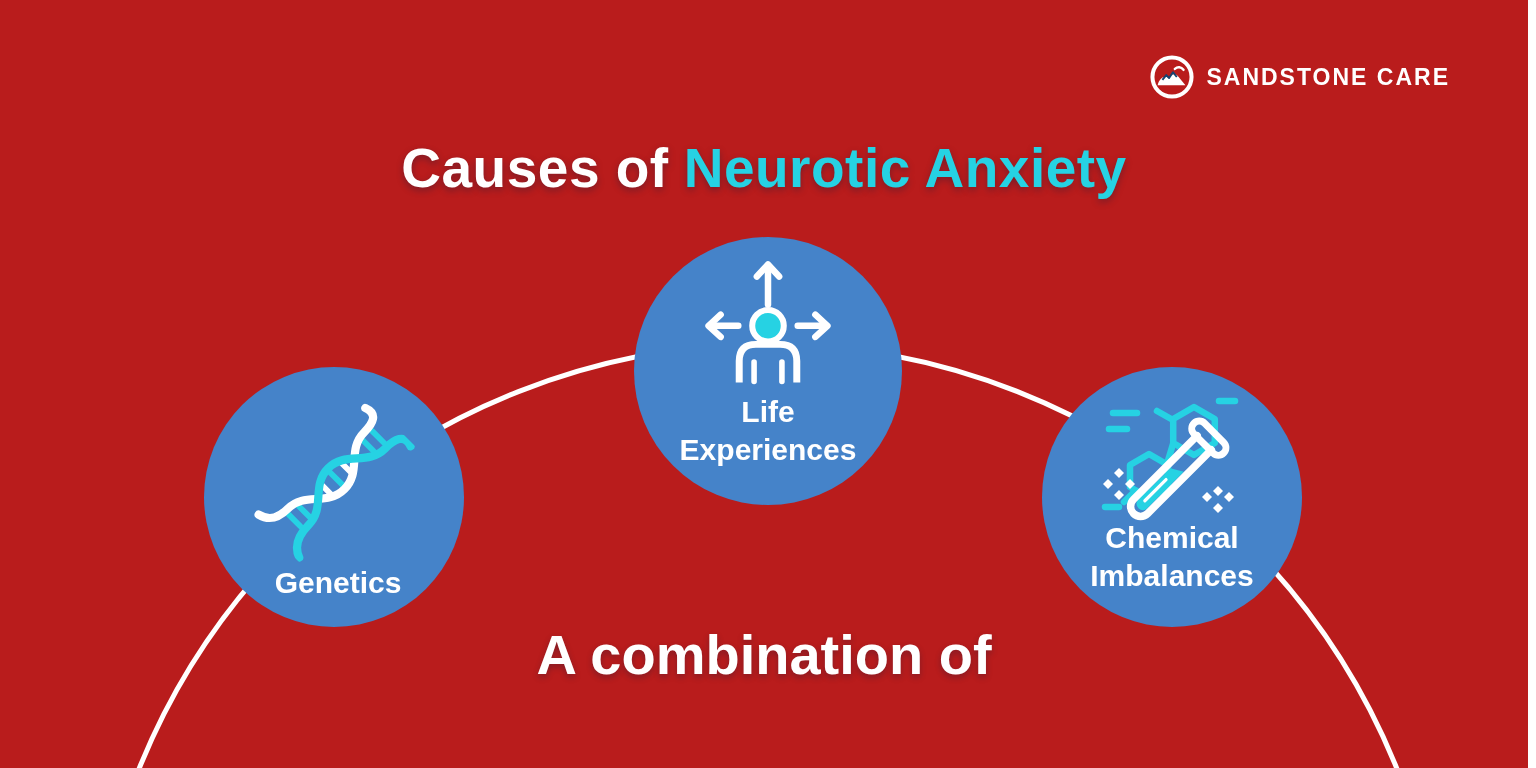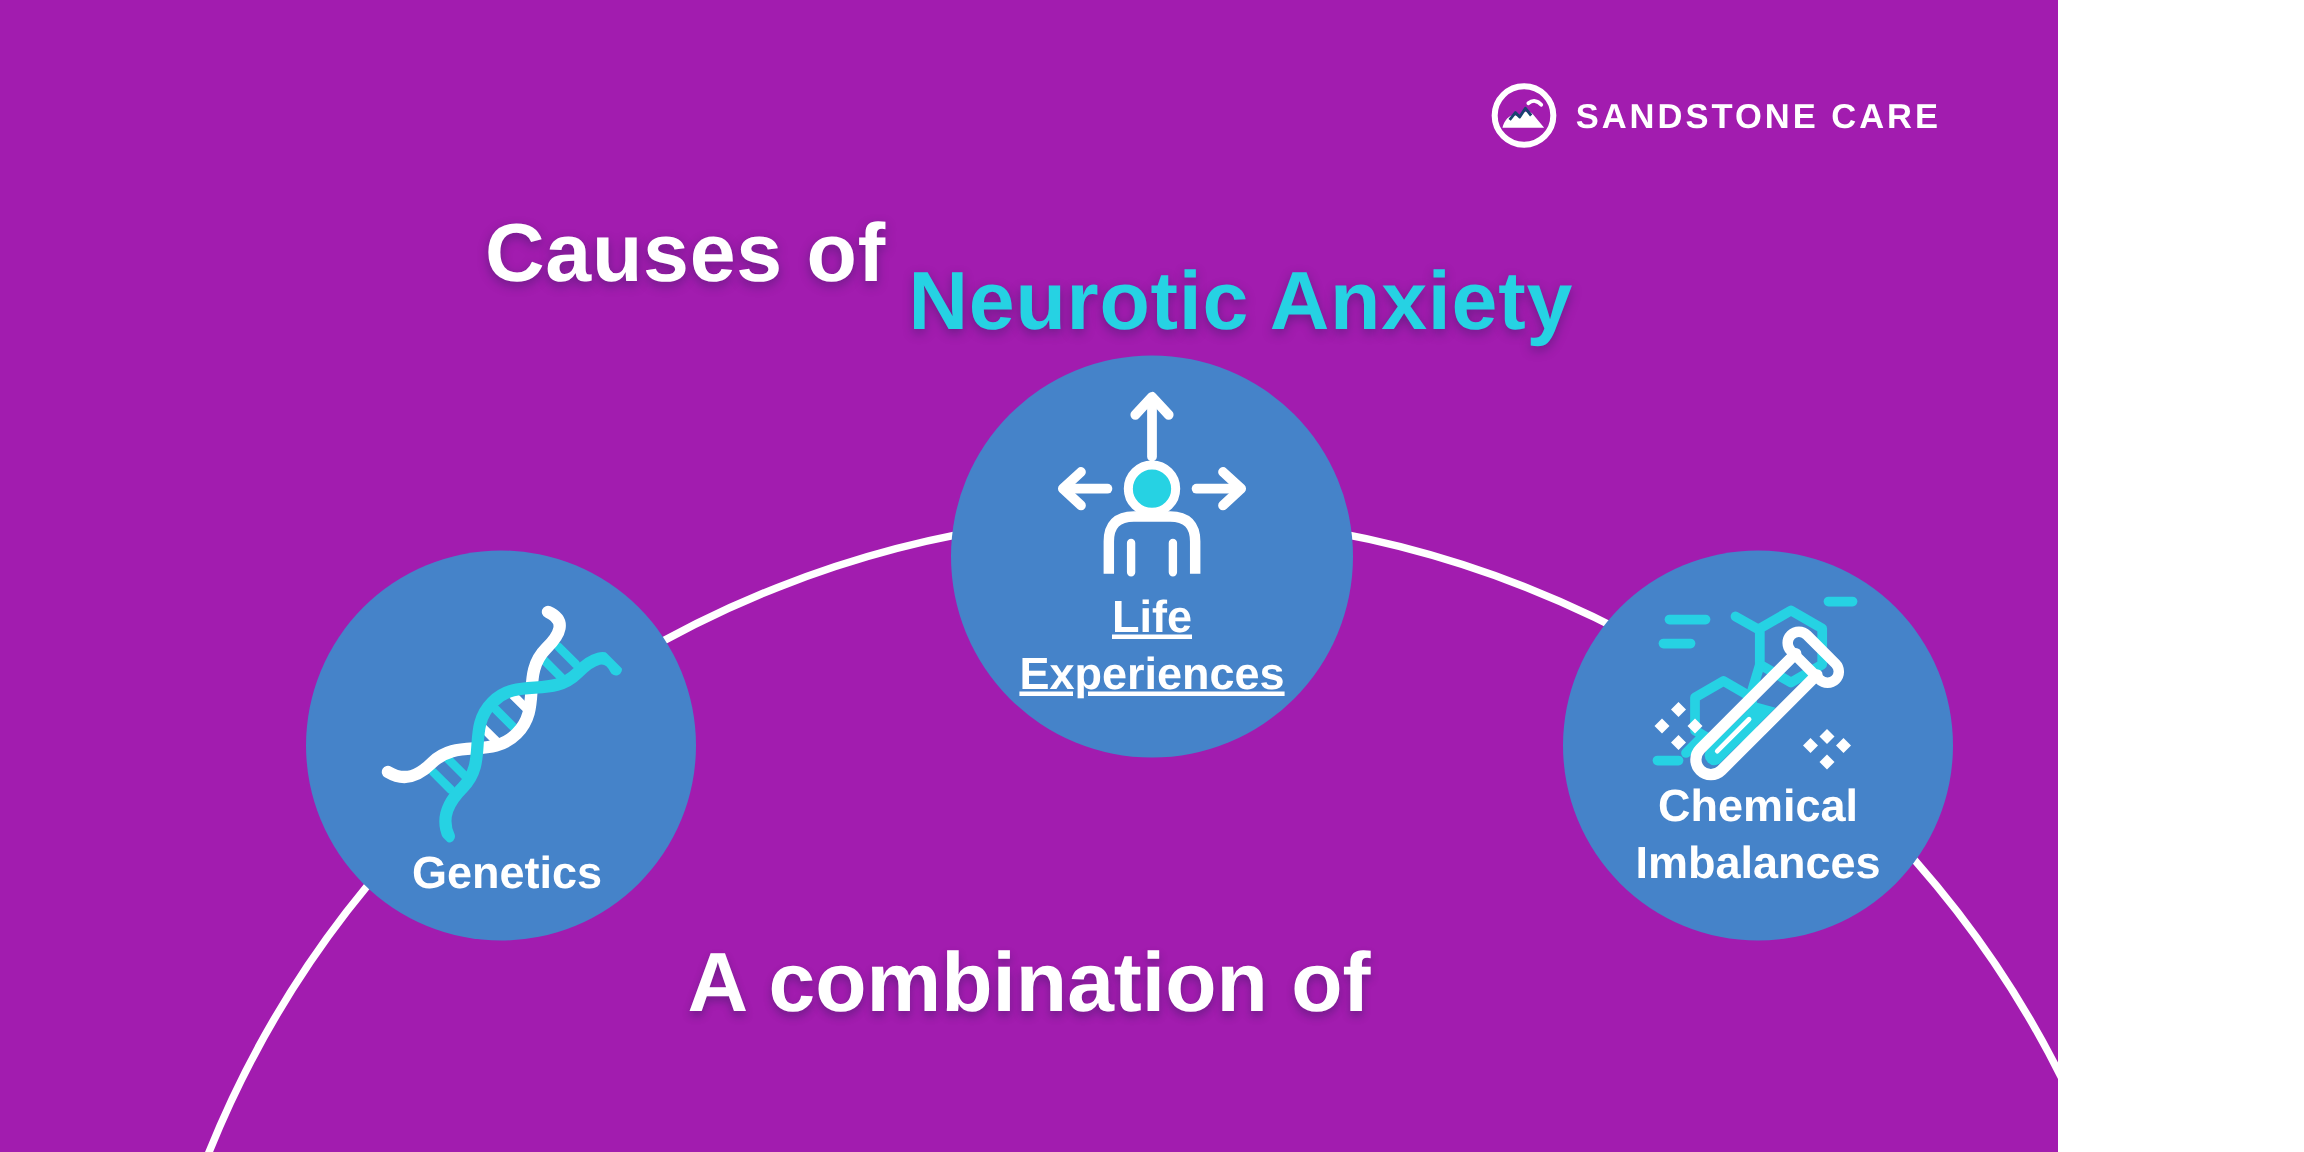--- a/index.html
+++ b/index.html
@@ -1,58 +1,58 @@
 <!DOCTYPE html>
 <html><head>
 <meta charset="utf-8">
 <style>
   html,body{margin:0;padding:0;}
   .stage{
     position:relative;
-    width:1372px;height:768px;
+    width:1528px;height:768px;
     overflow:hidden;
-    background:#a21caf;
+    background:#b91c1c;
     font-family:"Liberation Sans", sans-serif;
     color:#ffffff;
   }
   
   .brand{
     position:absolute;top:54px;right:78px;
     display:flex;align-items:center;gap:11px;
   }
   .brand svg{display:block;}
   .brand-name{
     font-size:23px;font-weight:700;letter-spacing:2px;
     color:#ffffff;white-space:nowrap;
   }
   
   .title{
     position:absolute;top:136px;left:0;width:100%;
     display:flex;justify-content:center;column-gap:15px;
     font-size:55px;font-weight:700;letter-spacing:.5px;
     text-shadow:0 3px 7px rgba(10,30,60,.35);
   }
-  .title .hl{color:#26D2E3;margin-top:32px;}
+  .title .hl{color:#26D2E3;}
   
   .arc{position:absolute;left:0;top:0;z-index:1;}
   
   .node{
     position:absolute;border-radius:50%;
     background:#4583C9;z-index:2;
   }
   .node-genetics{left:204px;top:367px;width:260px;height:260px;}
   .node-life{left:634px;top:237px;width:268px;height:268px;}
   .node-chemical{left:1042px;top:367px;width:260px;height:260px;}
   .node-label{
     position:absolute;left:4px;width:100%;
     text-align:center;font-weight:700;font-size:30px;
     line-height:38px;color:#ffffff;
   }
   .node-genetics .node-label{top:197px;}
-  .node-life .node-label{top:156px;left:24px;width:220px;text-decoration:underline;}
+  .node-life .node-label{top:156px;left:24px;width:220px;}
   .node-chemical .node-label{top:152px;left:30px;width:200px;}
   
   .icon-wrap{position:absolute;}
   .dna-wrap{left:42px;top:26px;width:176px;height:176px;}
   .dna-wrap svg{
     position:absolute;left:47px;top:6px;
     transform:rotate(45deg);transform-origin:center;
   }
   .person-wrap{left:69px;top:20px;}
   .chem-wrap{left:55px;top:22px;}

